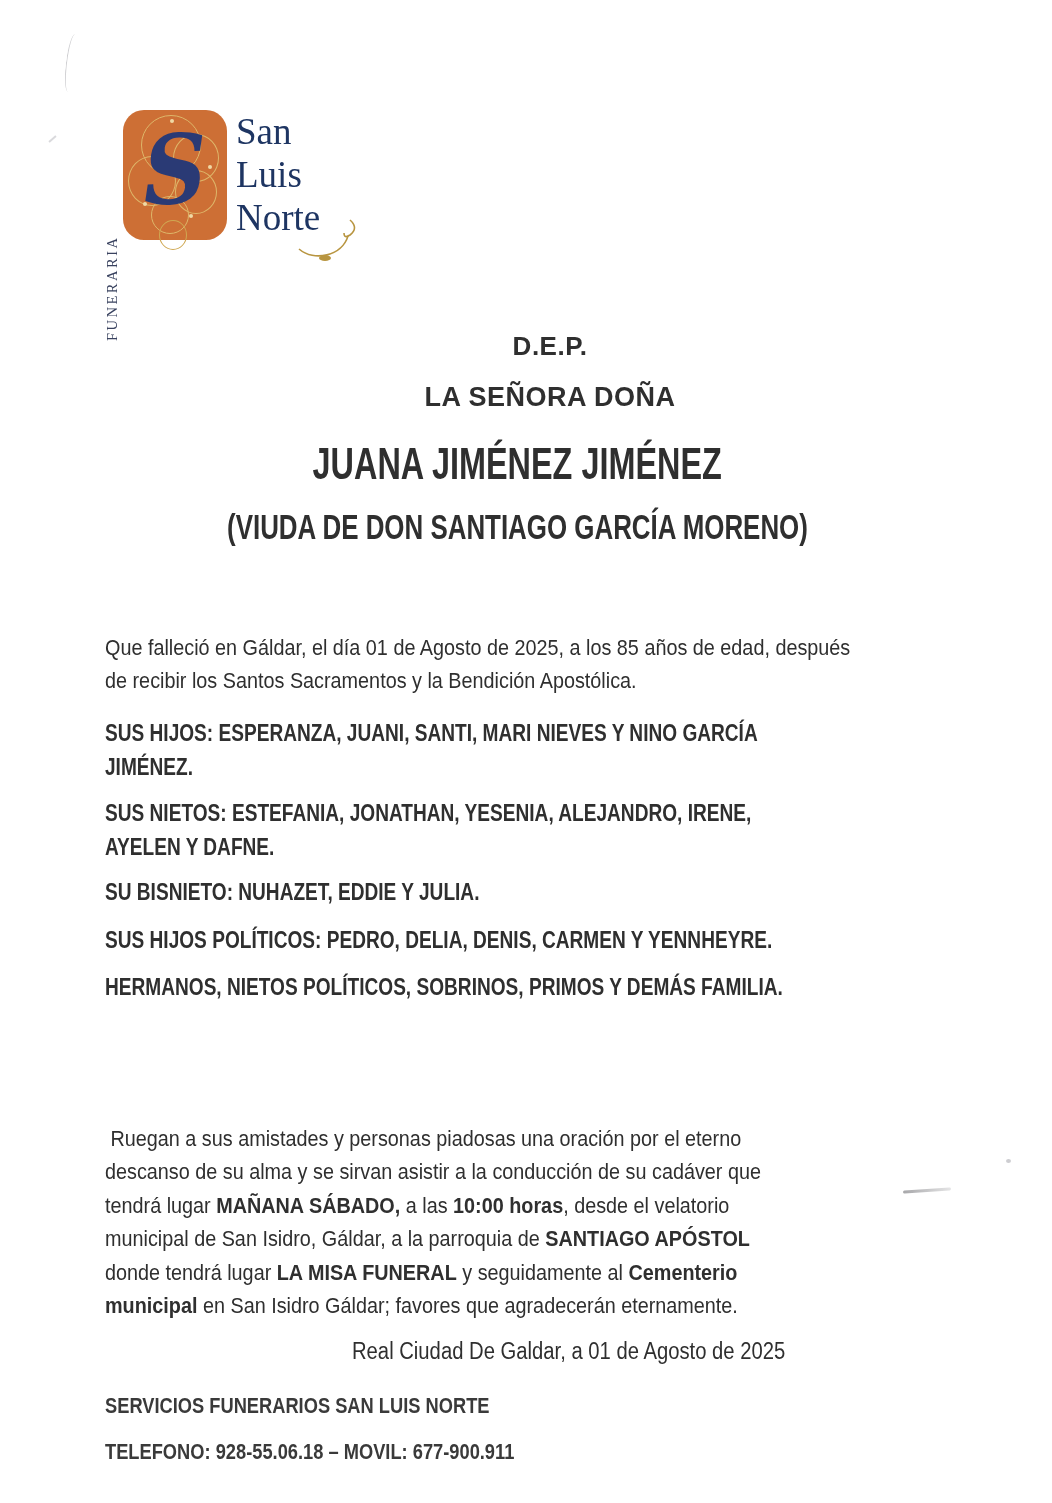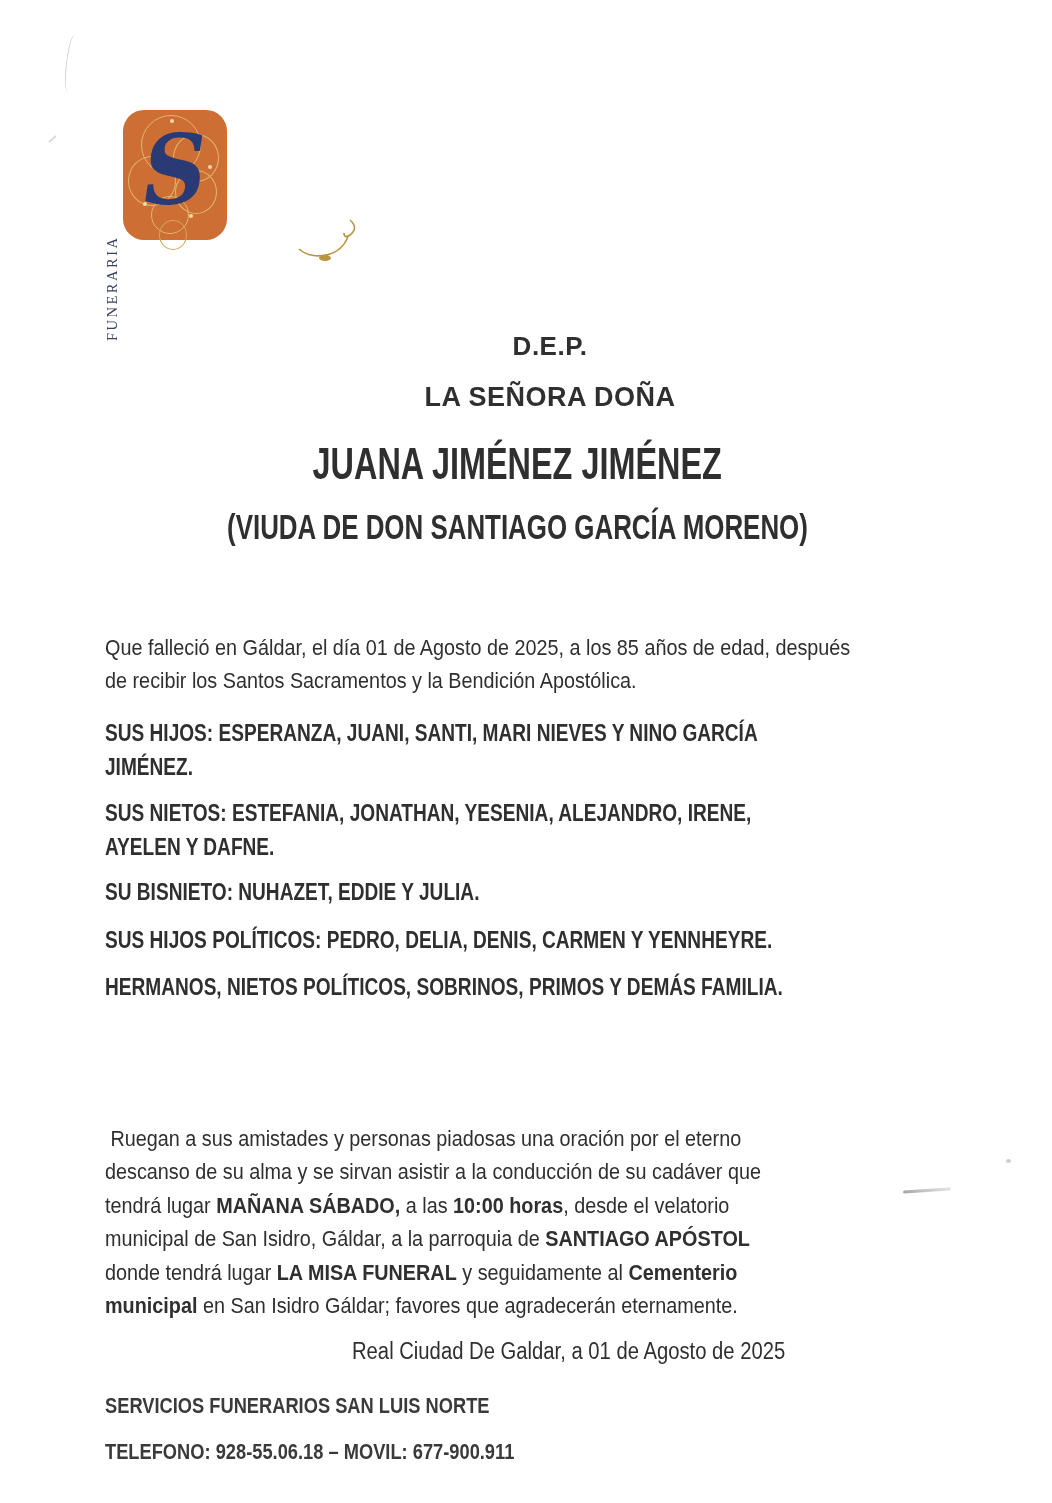--- a/index.html
+++ b/index.html
@@ -89,20 +89,25 @@
       <div class="swirl sw3"></div>
       <div class="swirl sw4"></div>
       <div class="swirl sw5"></div>
       <div class="swirl sw6"></div>
       <div class="sdot sd1"></div>
       <div class="sdot sd2"></div>
       <div class="sdot sd3"></div>
       <div class="sdot sd4"></div>
       <div class="mono">S</div>
     </div>
+    <div class="brand">
+      <div>San</div>
+      <div>Luis</div>
+      <div>Norte</div>
+    </div>
     <svg class="flourish" width="62" height="48" viewBox="0 0 62 48">
       <path d="M54,4 q9,8 0,15 q-6,4 -6,-2" fill="none" stroke="#b89540" stroke-width="1.6"></path>
       <path d="M52,20 C 46,40 18,46 3,33" fill="none" stroke="#b89540" stroke-width="1.6"></path>
       <ellipse cx="29" cy="42" rx="6" ry="3" fill="#b89540"></ellipse>
     </svg>
   </div>
 
   <div class="center dep">D.E.P.</div>
   <div class="center honorific">LA SEÑORA DOÑA</div>
   <div class="center name"><span>JUANA JIMÉNEZ JIMÉNEZ</span></div>

